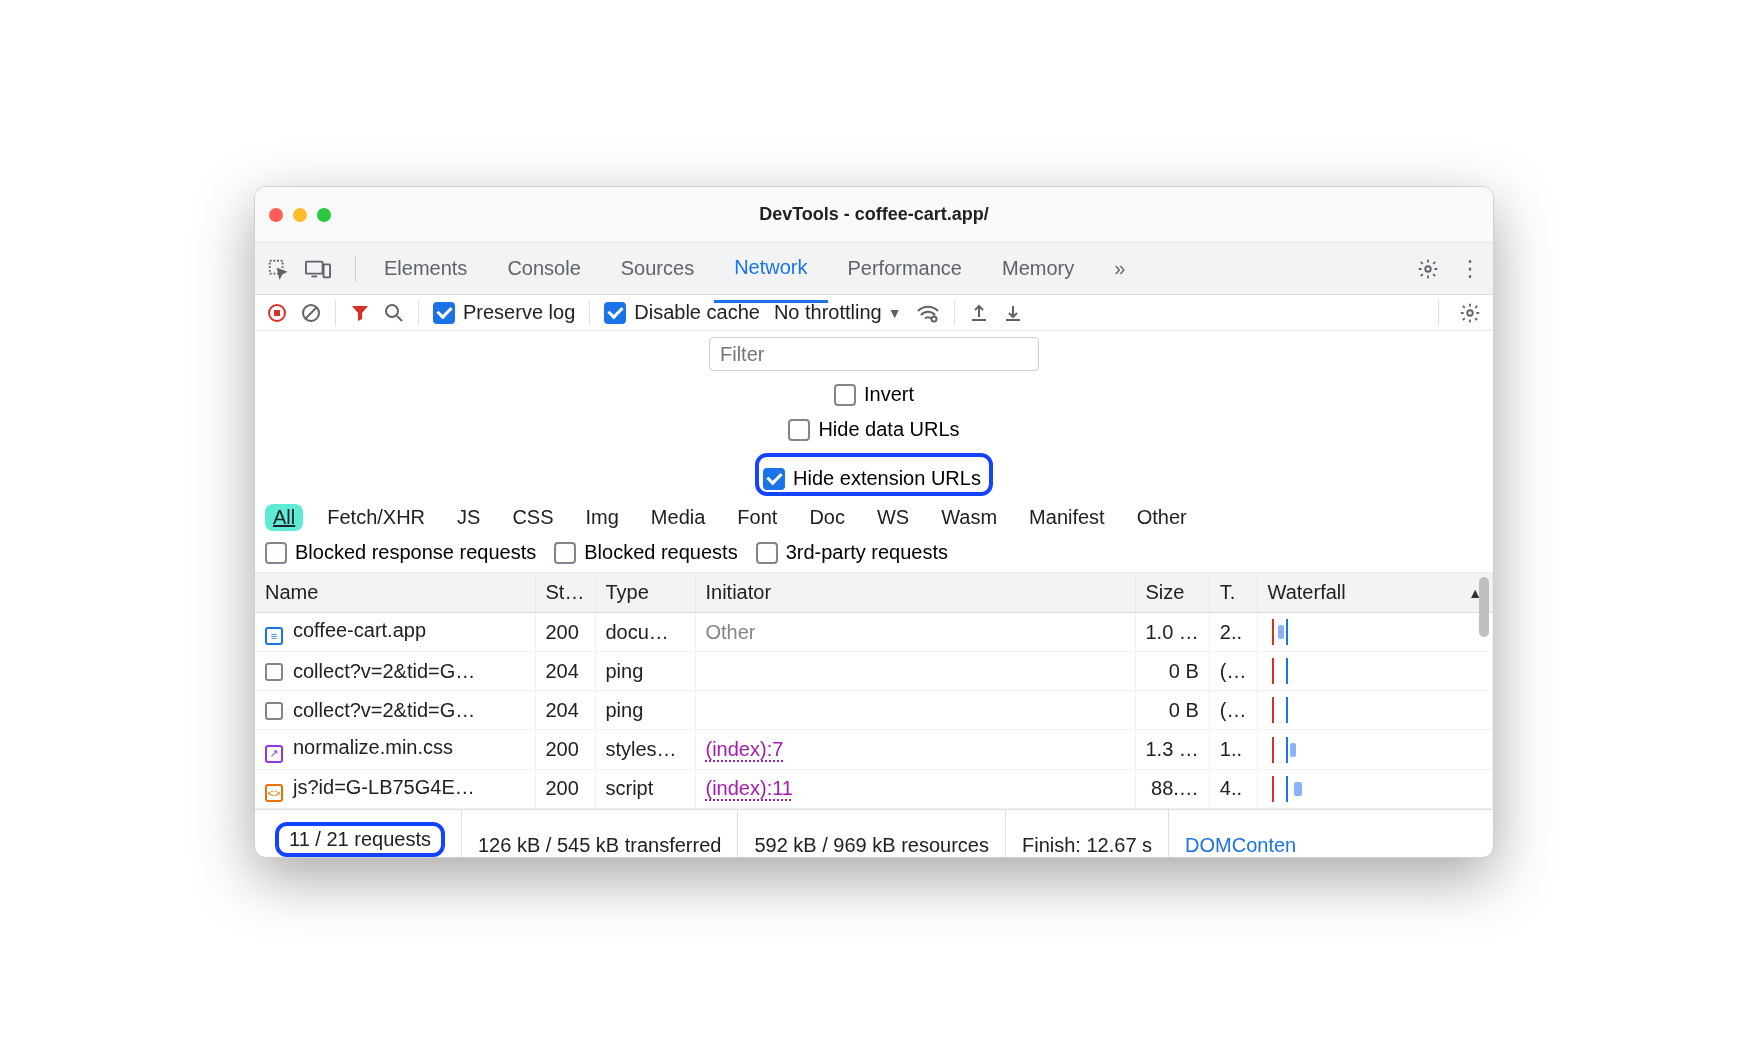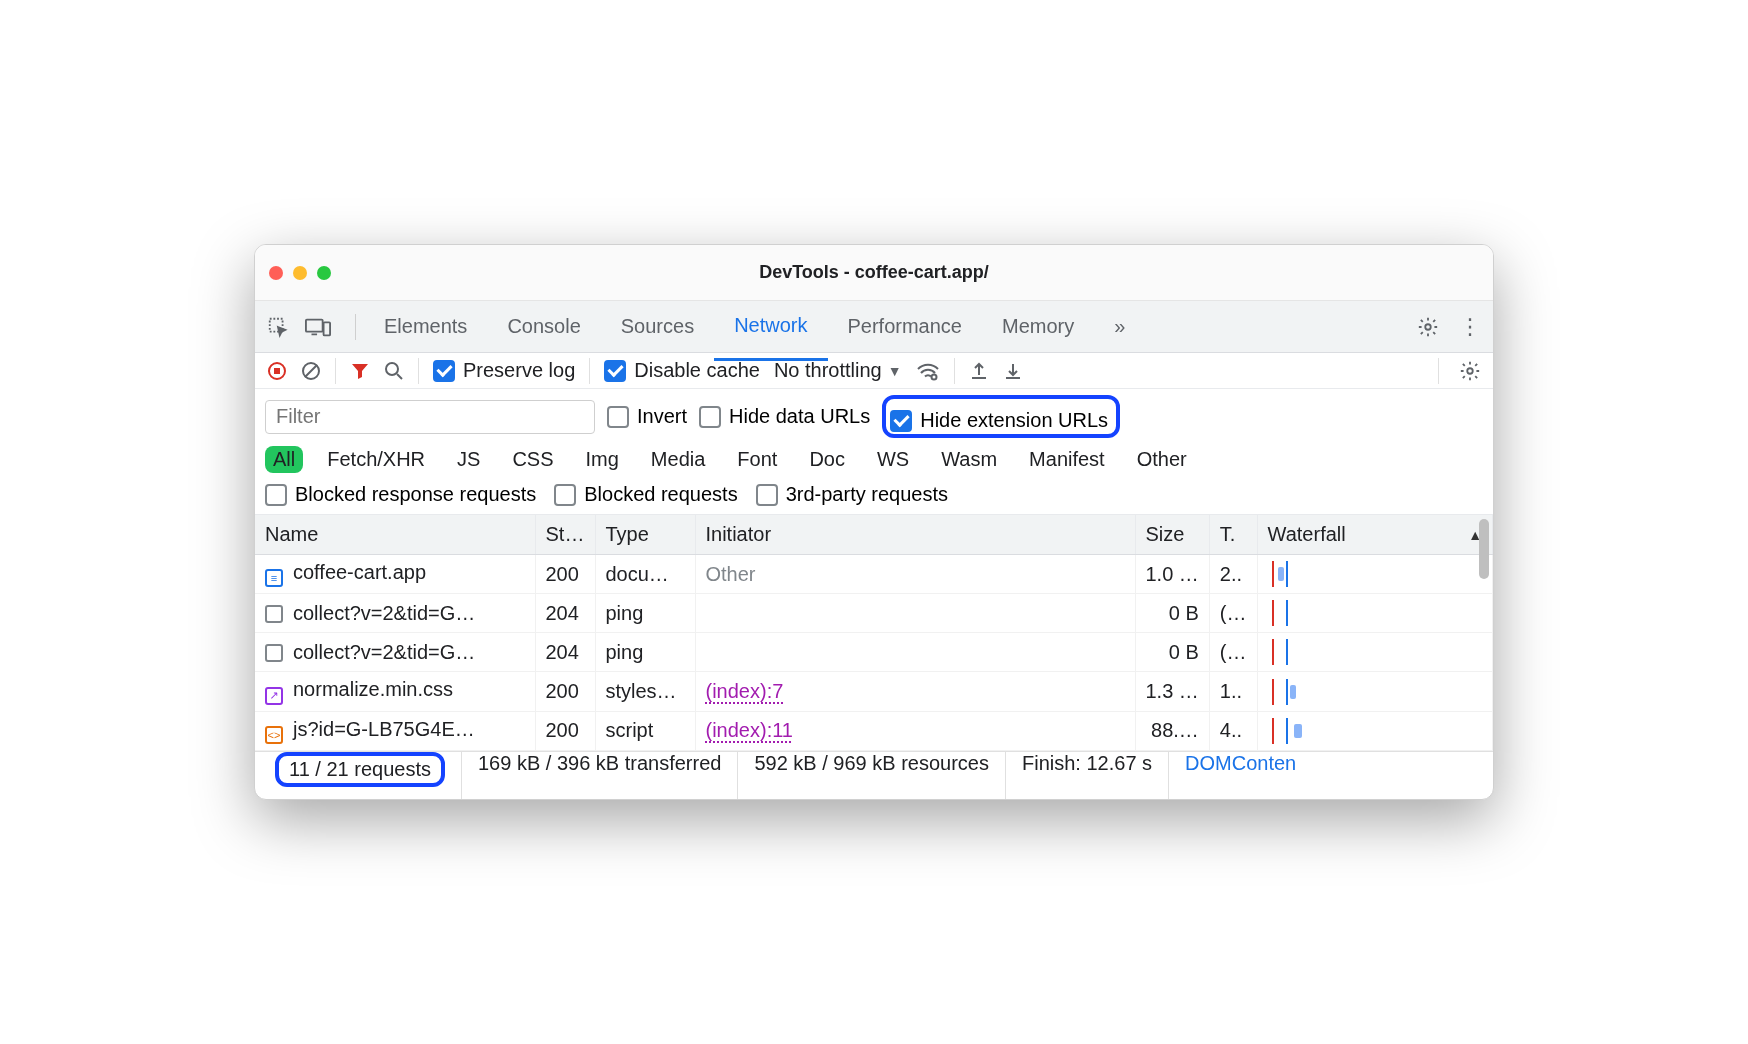--- a/index.html
+++ b/index.html
@@ -74,34 +74,34 @@
   .cb.checked { background:#1a73e8; border-color:#1a73e8; }
   .cb.checked::after{
     content:""; width:6px; height:11px; border:solid #fff; border-width:0 3px 3px 0;
     transform: rotate(45deg); margin-top:-3px;
   }
   .throttle { display:flex; align-items:center; gap:6px;}
   .caret-down { font-size:14px; color:#5f6368;}
   .nettoolbar .right2 { margin-left:auto; display:flex; align-items:center; gap:20px;}
   
   .filterrow {
-    display:flex; align-items:center; padding: 6px 10px 4px 10px; gap:12px; font-size:20px;
+    display:flex; align-items:center; padding: 6px 10px 4px 10px; gap:12px; font-size:20px;flex-direction:column;
   }
   .filter-input {
     width: 330px; height:34px; border:1px solid #cfcfcf; border-radius:4px;
     padding: 0 10px; font-size:20px; color:#80868b;
   }
   .highlight-box {
     border: 4px solid #1443ff; border-radius: 12px; padding: 10px 8px 2px 4px;
     display:flex; align-items:center; gap:8px;
   }
   
   .typefilters { display:flex; align-items:center; gap:16px; padding: 4px 10px 6px 10px; font-size:20px; color:#202124;}
   .chip { padding:2px 8px; border-radius:8px; cursor:pointer;}
-  .chip.active { background:#22c55e;}
+  .chip.active { background:#5eead4;text-decoration:underline;}
   
   .extrarow { display:flex; align-items:center; gap:18px; padding:4px 10px 8px 10px; font-size:20px; border-bottom:1px solid #e8eaed;}
   
   .table { width:100%; border-collapse: collapse; font-size:20px; }
   .table th {
     text-align:left; font-weight:400; padding:8px 10px; background:#f1f3f4; color:#202124;
     border-bottom:1px solid #dadce0; border-right:1px solid #e8eaed;
     white-space:nowrap; overflow:hidden; text-overflow:ellipsis;
   }
   .table th:last-child{ position:relative;}
@@ -128,21 +128,21 @@
   .wf-redline{position:absolute; top:0; bottom:0; width:2px; background:#d93025; left:4px;}
   .wf-blueline{position:absolute; top:0; bottom:0; width:2px; background:#1a73e8; left:18px;}
   .wf-bar{position:absolute; top:6px; height:14px; background:#8ab4f8; border-radius:2px;}
   .scrollbar{ position:absolute; right:4px; top:4px; width:10px; height:60px; background:#bfbfbf; border-radius:5px;}
   .tablewrap{position:relative; max-height:260px; overflow:hidden;}
   
   .statusbar{
     display:flex; align-items:center; height:48px; font-size:20px;
     border-top:1px solid #e0e0e0; padding:0 10px; color:#202124; gap:0;
   }
-  .statusbar .seg{padding:0 16px; border-right:1px solid #e0e0e0; height:100%; display:flex; align-items:flex-start;}
+  .statusbar .seg{padding:0 16px; border-right:1px solid #e0e0e0; height:100%; display:flex; align-items:flex-end;}
   .statusbar .seg:last-child{border-right:none; color:#1a73e8;}
   .status-hl{ border:4px solid #1443ff; border-radius:12px; padding:2px 10px; margin-left:-6px;}
   svg{display:block;}
 </style>
 </head>
 <body>
 
 <div class="window">
 
   <div class="titlebar">
@@ -409,19 +409,19 @@
           </tr>
         </tbody>
     </table>
     <div class="scrollbar"></div>
   </div>
 
   <div class="statusbar">
     <div class="seg">
       <span class="status-hl">11 / 21 requests</span>
     </div>
-    <div class="seg">169 kB / 396 kB transferred</div>
+    <div class="seg">126 kB / 545 kB transferred</div>
     <div class="seg">592 kB / 969 kB resources</div>
     <div class="seg">Finish: 12.67 s</div>
     <div class="seg">DOMConten</div>
   </div>
 
 </div>
 
 </body></html>

